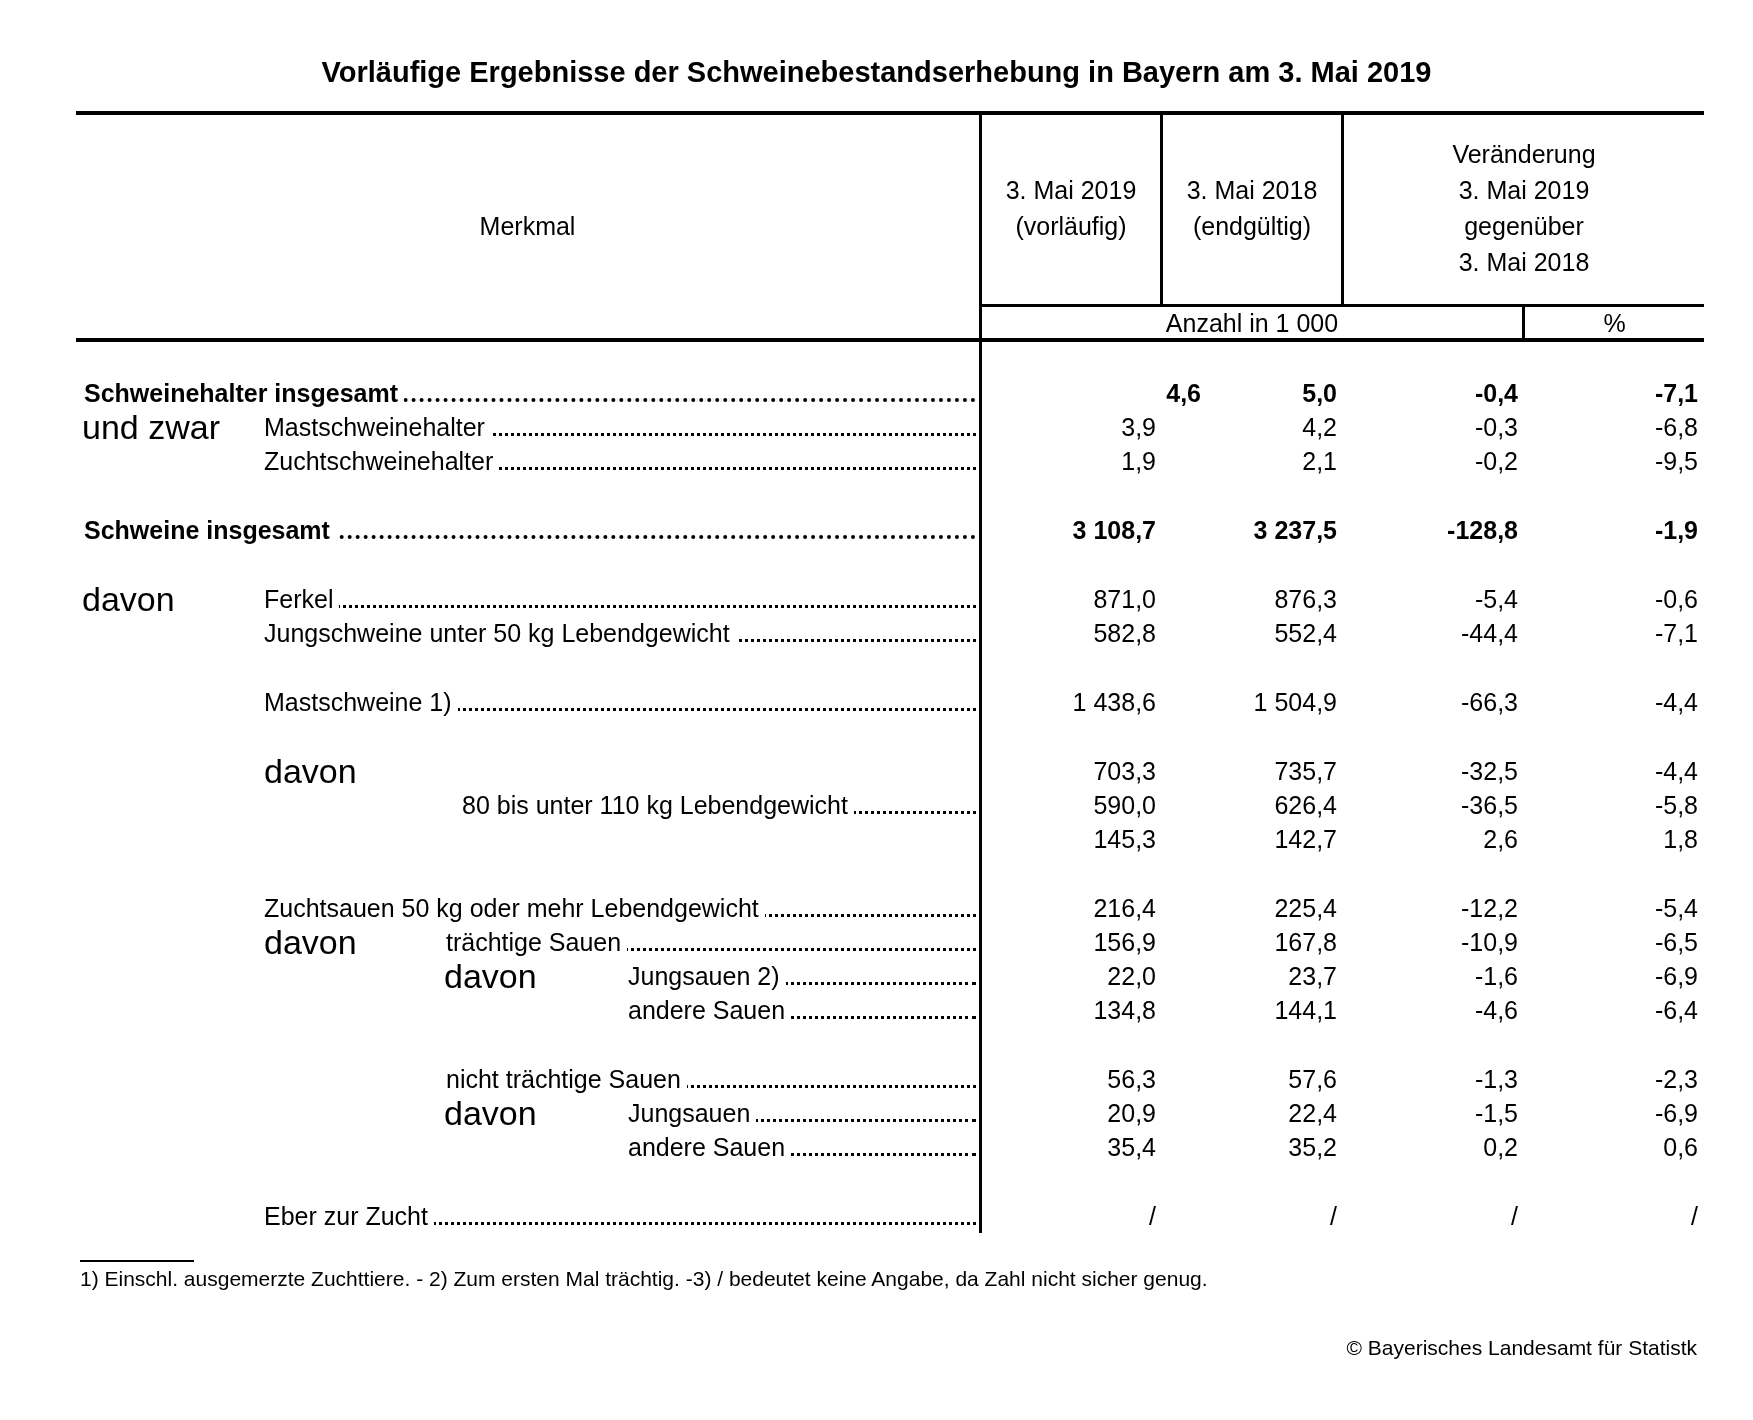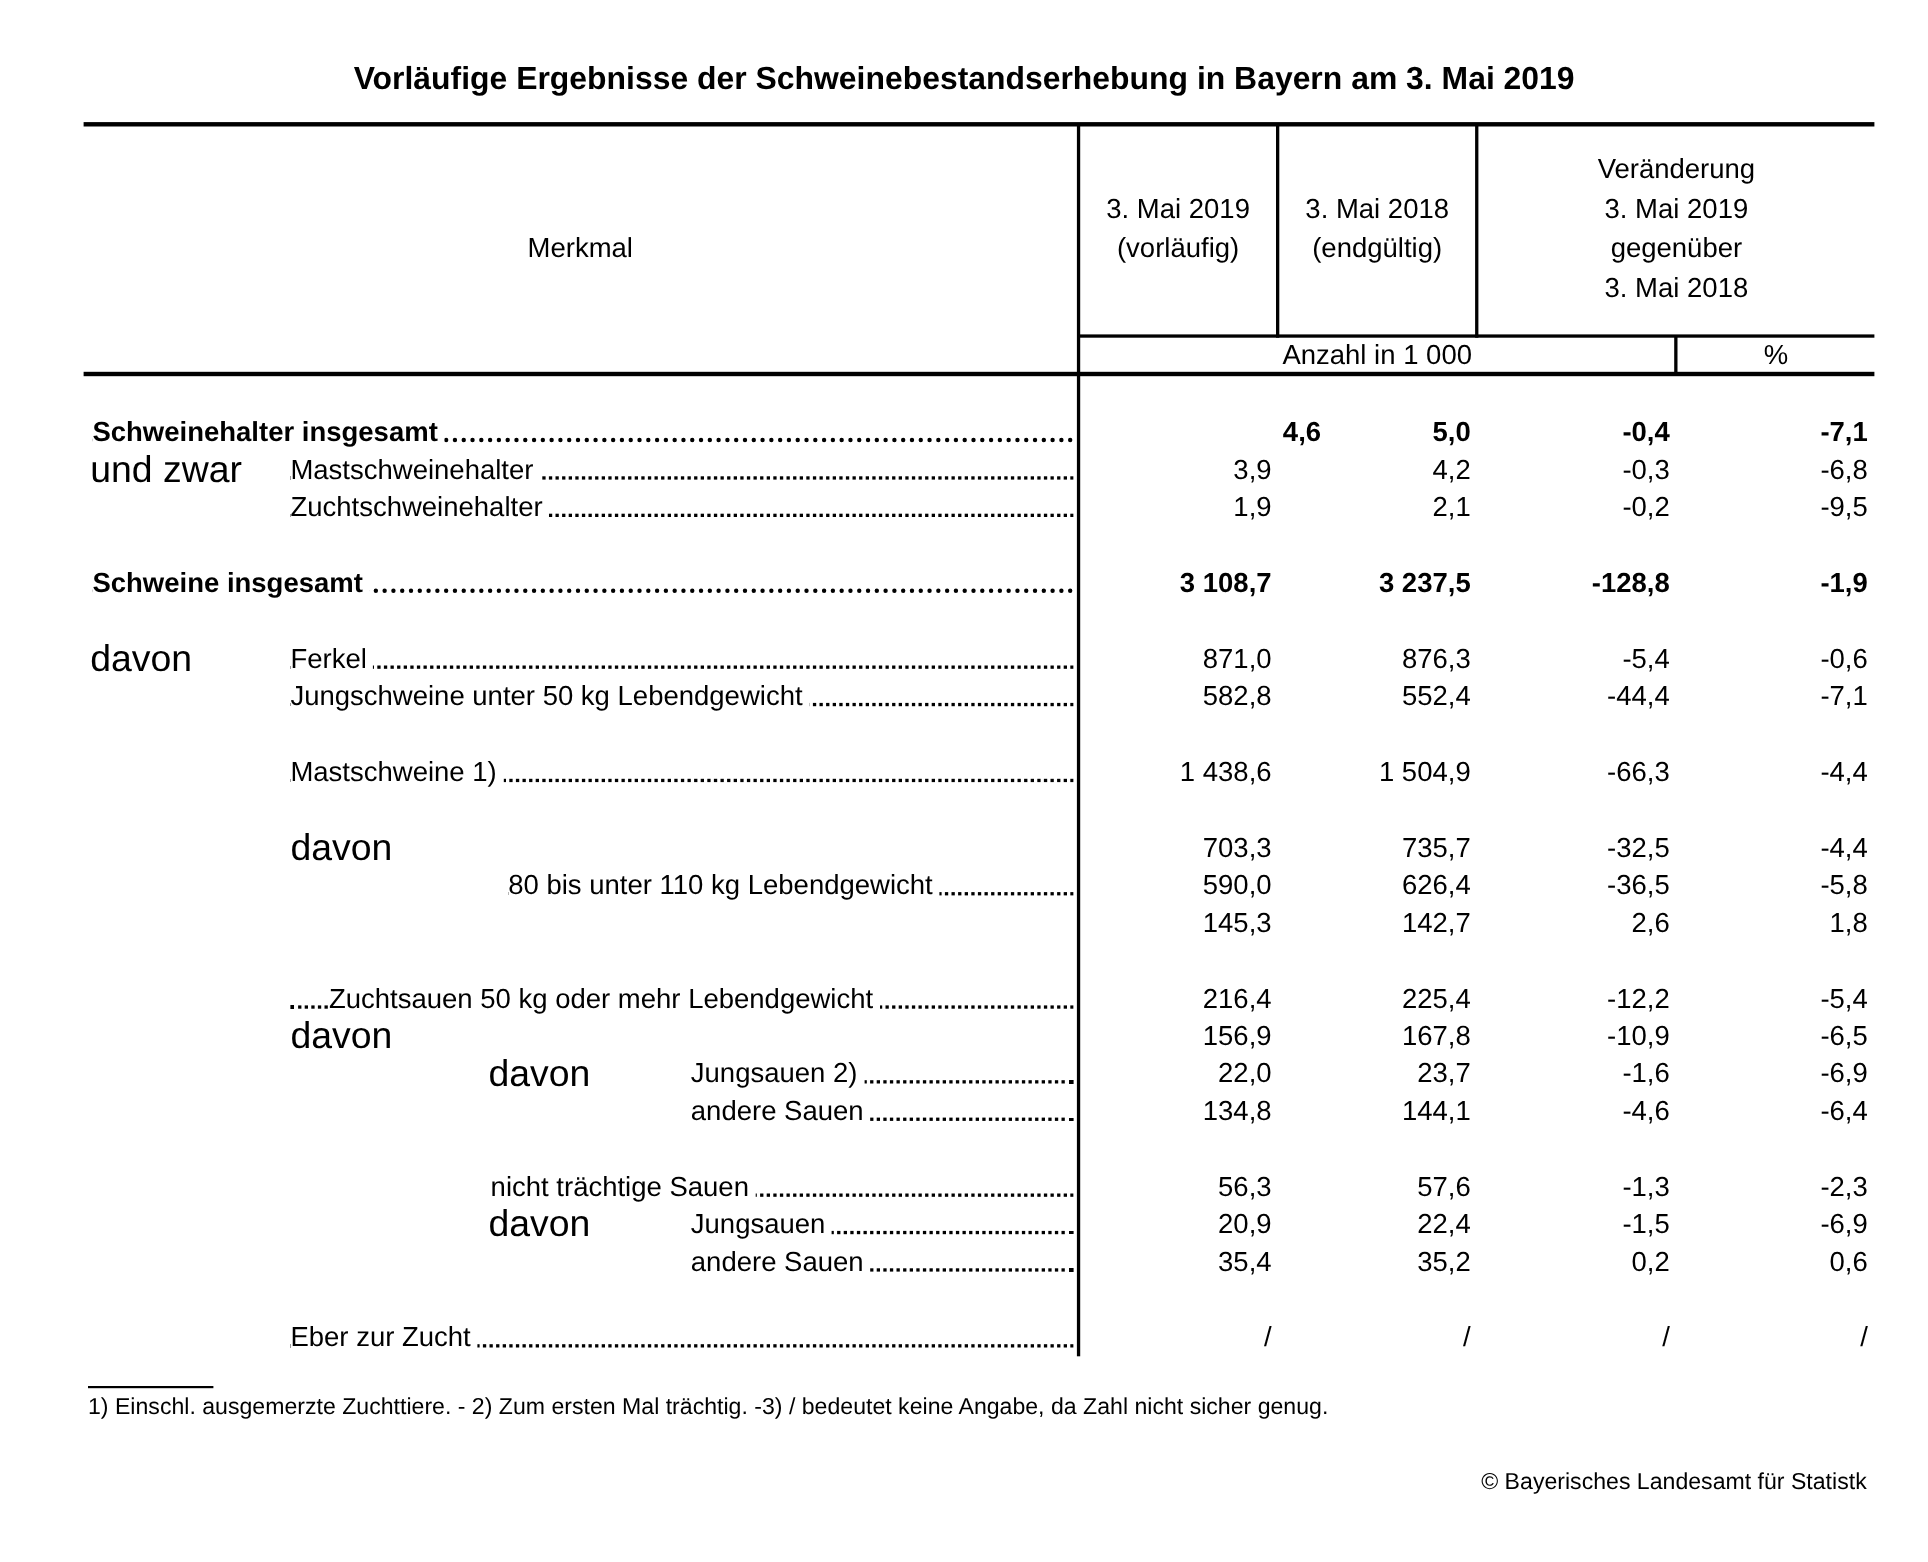--- a/index.html
+++ b/index.html
@@ -128,28 +128,29 @@
     <div class="row" style="top: 822px;">
       <span class="pre" style="left:264px"></span>
       <span class="lbl" style="left:446px"><span class="dots"></span></span>
       <span class="num" style="left:996px">145,3</span>
       <span class="num" style="left:1177px">142,7</span>
       <span class="num" style="left:1358px">2,6</span>
       <span class="num" style="left:1538px">1,8</span>
     </div>
     <div class="row" style="top: 891px;">
       <span class="pre" style="left:82px"></span>
-      <span class="lbl" style="left:264px"><span class="dots"></span><span class="t" style="white-space: pre; margin-left: 35px;">Zuchtsauen 50 kg oder mehr Lebendgewicht</span></span>
+      <span class="lbl" style="left:264px"><span class="dots"></span><span class="t" style="white-space: pre;">Zuchtsauen 50 kg oder mehr Lebendgewicht</span></span>
       <span class="num" style="left:996px">216,4</span>
       <span class="num" style="left:1177px">225,4</span>
       <span class="num" style="left:1358px">-12,2</span>
       <span class="num" style="left:1538px">-5,4</span>
     </div>
     <div class="row" style="top: 925px;">
       <span class="pre" style="left:264px">davon</span>
+      <span class="lbl" style="left:446px"><span class="dots"></span><span class="t" style="white-space: pre;">trächtige Sauen</span></span>
       <span class="num" style="left:996px">156,9</span>
       <span class="num" style="left:1177px">167,8</span>
       <span class="num" style="left:1358px">-10,9</span>
       <span class="num" style="left:1538px">-6,5</span>
     </div>
     <div class="row" style="top: 959px;">
       <span class="pre" style="left:444px">davon</span>
       <span class="lbl" style="left:628px"><span class="dots"></span><span class="t" style="white-space: pre;">Jungsauen 2)</span></span>
       <span class="num" style="left:996px">22,0</span>
       <span class="num" style="left:1177px">23,7</span>

